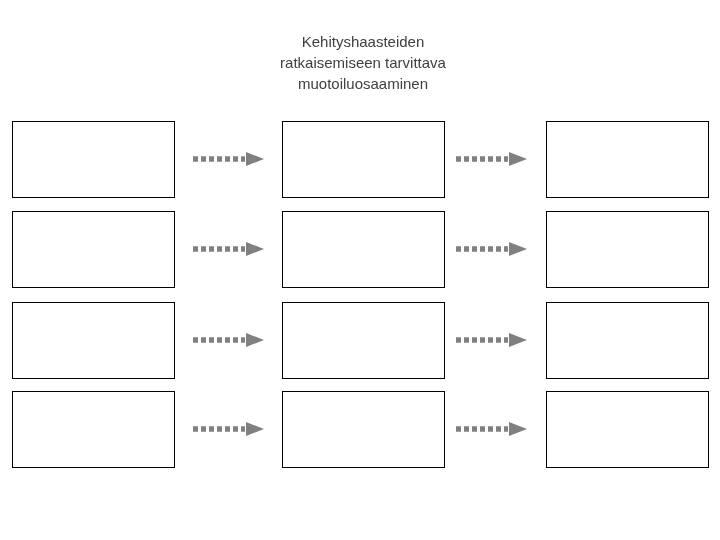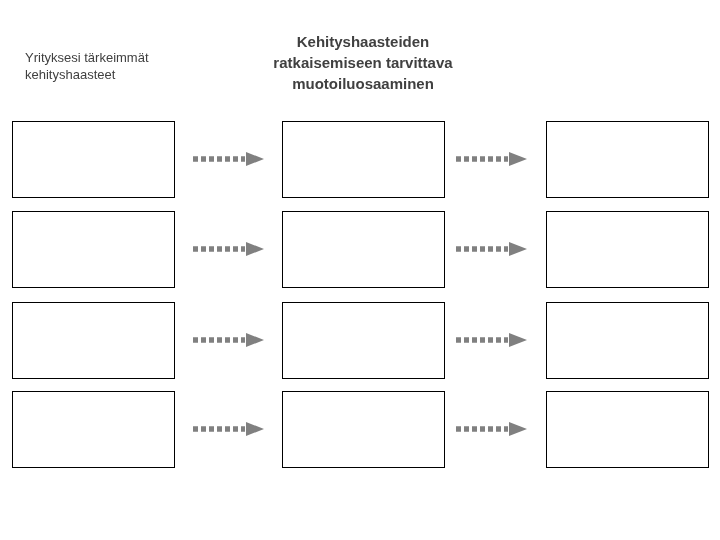--- a/index.html
+++ b/index.html
@@ -6,41 +6,40 @@
   .slide{
     position:relative;
     width:720px;height:540px;
     background:#ffffff;
     font-family:"Liberation Sans", sans-serif;
     color:#404040;
     overflow:hidden;
   }
   .header{position:absolute;}
   .h-left{left:25px;top:49px;width:150px;font-size:13px;line-height:17px;text-align:left;}
-  .h-center{left:273px;top:31px;width:180px;font-size:15px;line-height:21px;text-align:center;font-weight:bold;}
+  .h-center{left:273px;top:31px;width:180px;font-size:15px;line-height:21px;text-align:center;}
   .h-right{left:558px;top:31px;width:140px;font-size:15px;line-height:21px;text-align:center;}
   .box{
     position:absolute;
     width:163px;height:77px;
     box-sizing:border-box;
     background:#ffffff;
     border:1px solid #000000;
   }
   .c1{left:12px}.c2{left:282px}.c3{left:546px}
   .r1{top:121px}.r2{top:211px}.r3{top:302px}.r4{top:391px}
   .arrow{position:absolute;width:73px;height:20px;display:block;}
   .a1{left:192px}.a2{left:455px}
   .ar1{top:149px}.ar2{top:239px}.ar3{top:330px}.ar4{top:419px}
 </style>
 </head>
 <body>
 
 <div class="slide">
 
-  <div class="header h-left">Yrityksesi tärkeimmät kehityshaasteet</div>
   <div class="header h-center">Kehityshaasteiden ratkaisemiseen tarvittava muotoiluosaaminen</div>
 
   <div class="box c1 r1"></div>
   <div class="box c1 r2"></div>
   <div class="box c1 r3"></div>
   <div class="box c1 r4"></div>
 
   <div class="box c2 r1"></div>
   <div class="box c2 r2"></div>
   <div class="box c2 r3"></div>

